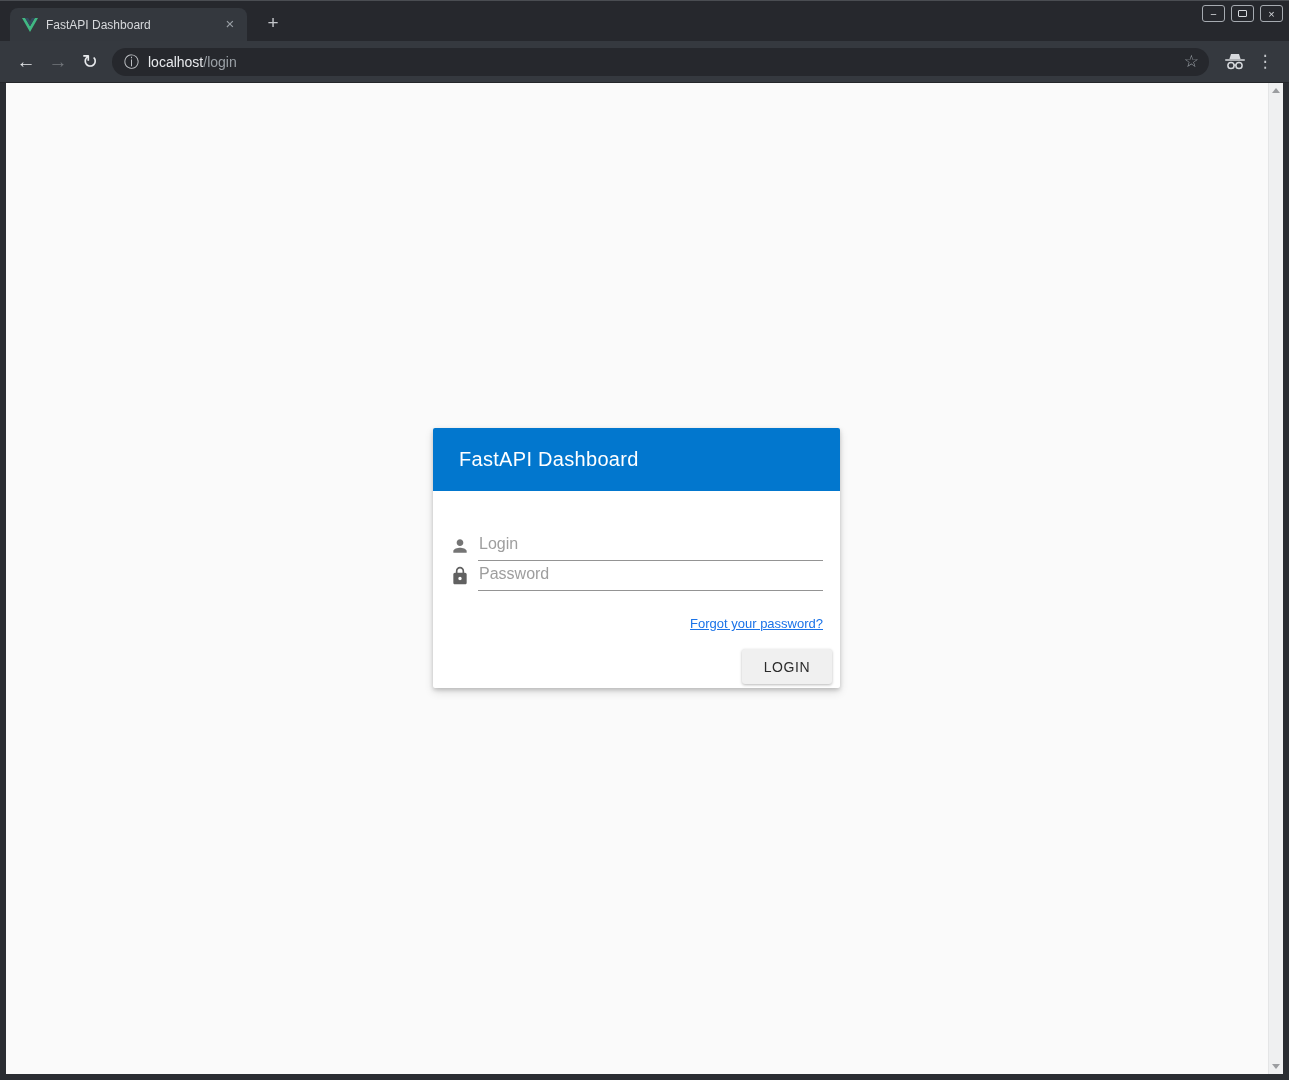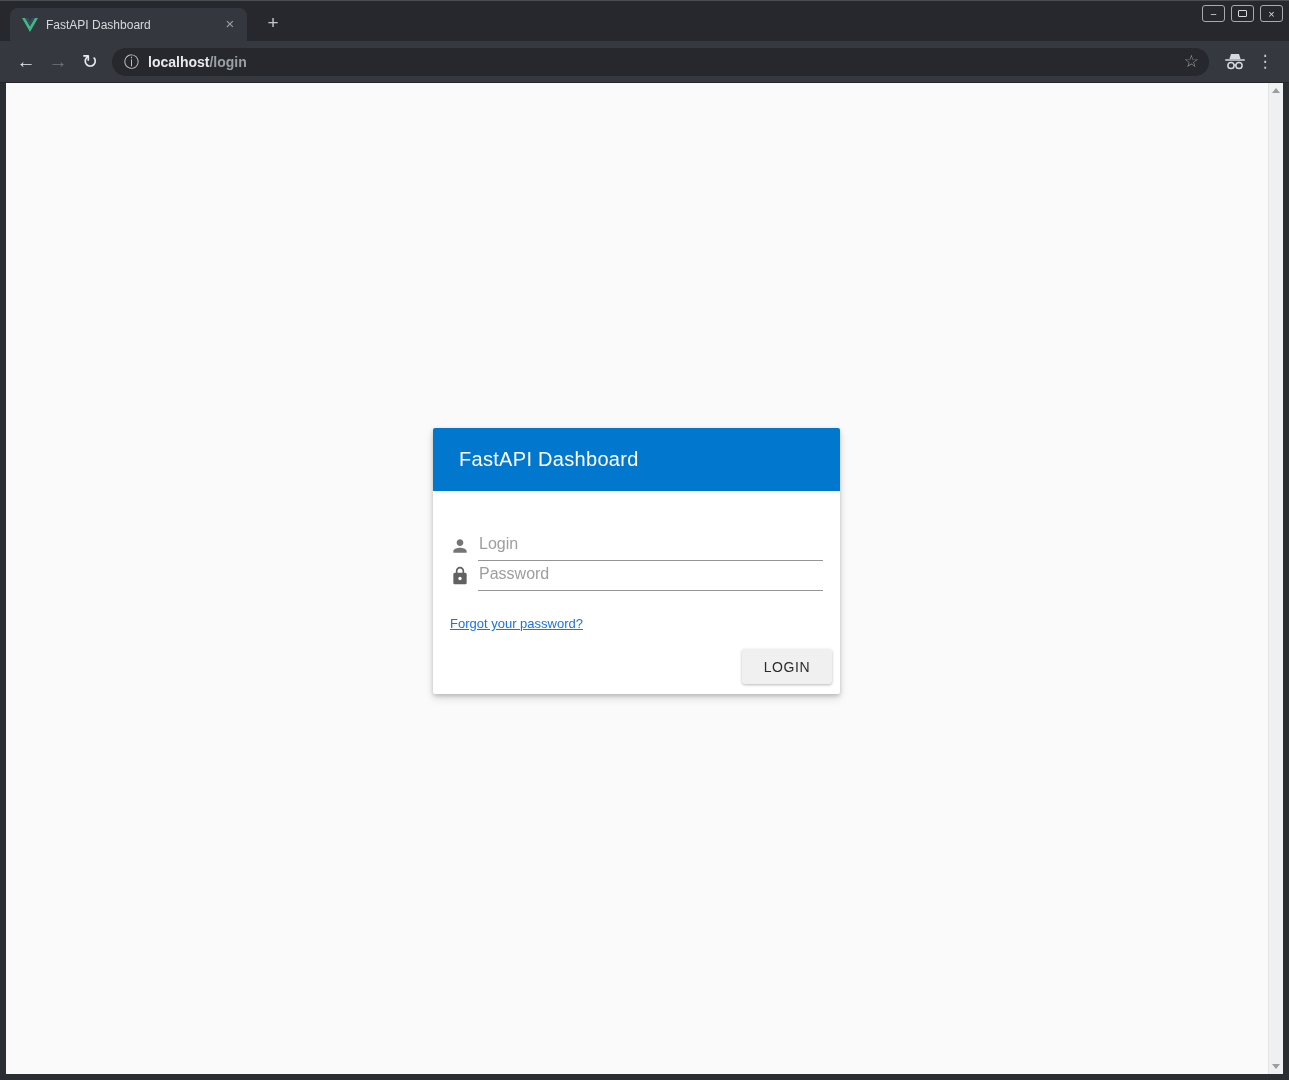--- a/index.html
+++ b/index.html
@@ -59,21 +59,21 @@
     display:flex; align-items:center; justify-content:center;
     font-size:19px; color:#e8eaed; cursor:pointer;
   }
   .nav-btn.disabled{ color:#74787d; }
   .omnibox{
     flex:1; height:28px; margin:0 10px 0 6px; background:#26282d;
     border-radius:14px; display:flex; align-items:center;
     padding:0 10px 0 12px; gap:9px; cursor:text;
   }
   .info-icon{ color:#c0c3c7; font-size:15px; line-height:15px; flex:none; }
-  .url-text{ font-size:14px; white-space:nowrap;font-weight:bold; }
+  .url-text{ font-size:14px; white-space:nowrap; }
   .url-host{ color:#e8eaed; }
   .url-path{ color:#9aa0a6; }
   .omni-spacer{ flex:1; }
   .star-icon{ color:#9aa0a6; font-size:17px; line-height:17px; flex:none; cursor:pointer; }
   .incog-icon{ flex:none; margin:0 4px; cursor:default; }
   .menu-icon{
     color:#c6c9cd; font-size:17px; width:28px; height:28px; flex:none;
     display:flex; align-items:center; justify-content:center; cursor:pointer;
   }
   
@@ -95,32 +95,32 @@
     background:#ffffff; border-radius:2px;
     box-shadow:0 2px 4px rgba(0,0,0,0.18), 0 4px 10px rgba(0,0,0,0.12);
   }
   .card-header{
     height:63px; background:#0277ce; border-radius:2px 2px 0 0;
     display:flex; align-items:center; padding-left:26px;
   }
   .card-title{
     color:#ffffff; font-size:20px; font-weight:500; letter-spacing:0.3px;
   }
-  .card-body{ padding:40px 17px 10px 17px; }
+  .card-body{ padding:40px 17px 4px 17px; }
   .field-row{ display:flex; align-items:flex-end; gap:8px; }
   .field-row + .field-row{ }
   .field-icon{ flex:none; margin-bottom:5px; }
   .field-input{
     flex:1; border:none; outline:none; background:transparent;
     border-bottom:1px solid #949494;
     font-family:"Liberation Sans","DejaVu Sans",sans-serif;
     font-size:16px; color:#333; padding:4px 0 7px 1px;
   }
   .field-input::placeholder{ color:#9e9e9e; opacity:1; }
-  .forgot-row{ text-align:left; margin-top:23px; }
+  .forgot-row{ text-align:right; margin-top:23px; }
   .forgot-link{
     color:#1a73e8; font-size:13px; text-decoration:underline; cursor:pointer;
   }
   .button-row{ text-align:right; margin-top:17px; margin-right:-9px; }
   .login-btn{
     width:90px; height:35px; background:#f0f0f0; border:none; border-radius:3px;
     box-shadow:0 1px 3px rgba(0,0,0,0.28);
     font-family:"Liberation Sans","DejaVu Sans",sans-serif;
     font-size:14px; font-weight:500; letter-spacing:0.6px; color:#2b2b2b;
     cursor:pointer;

